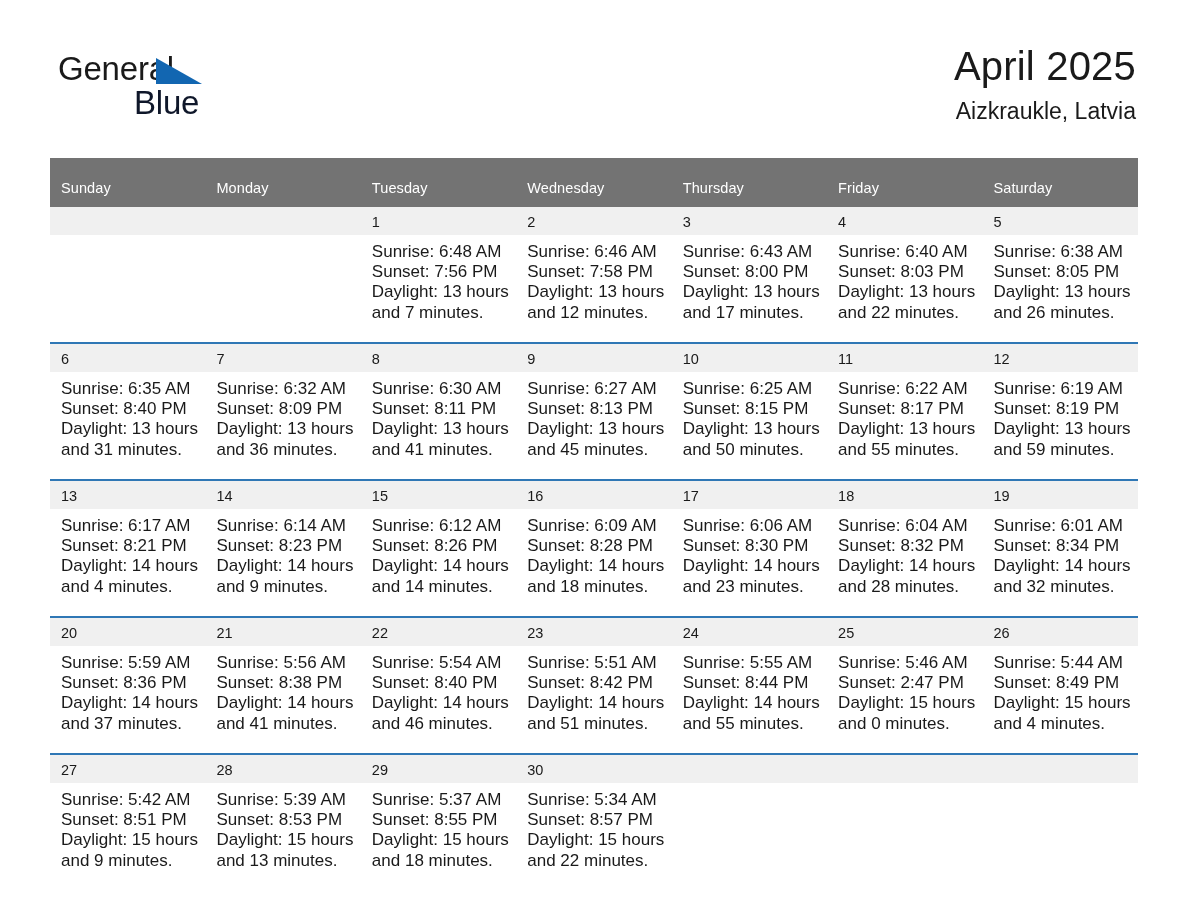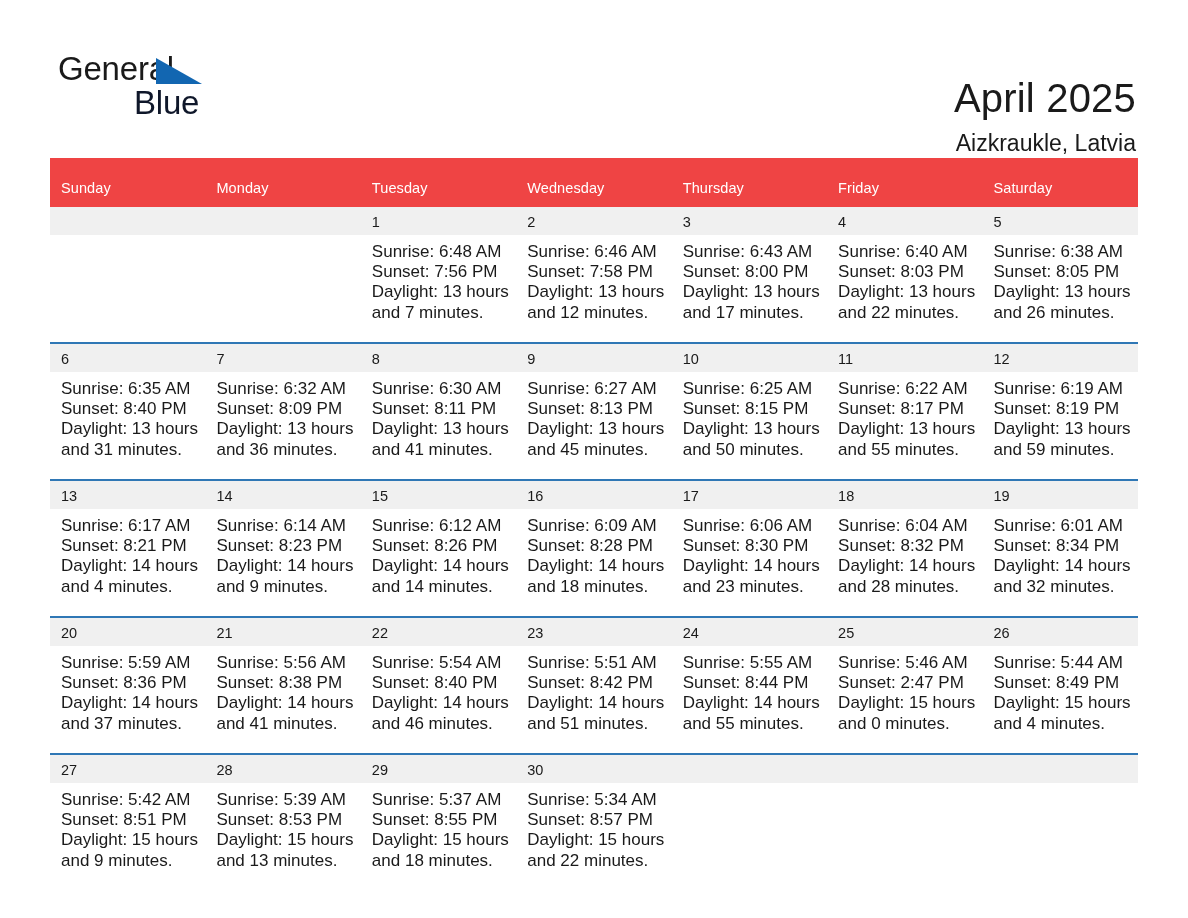--- a/index.html
+++ b/index.html
@@ -81,21 +81,20 @@
     top: 0;
     text-align: right;
   }
 
   .cal-title {
     font-size: 40px;
     line-height: 52px;
     font-weight: 400;
     color: #1a1a1a;
     letter-spacing: 0.2px;
-    margin-top: 32px;
   }
 
   .cal-location {
     font-size: 23px;
     line-height: 34px;
     font-weight: 400;
     color: #1a1a1a;
     margin-top: 2px;
   }
 
@@ -107,21 +106,21 @@
     width: 1088px;
   }
 
   table.cal {
     width: 1088px;
     border-collapse: collapse;
     table-layout: fixed;
   }
 
   table.cal th {
-    background: #ef4444;
+    background: #737373;
     color: #ffffff;
     font-size: 14.5px;
     font-weight: 400;
     text-align: left;
     padding: 19px 0 8px 11px;
     height: 49px;
     vertical-align: middle;
     letter-spacing: 0.1px;
   }
 

